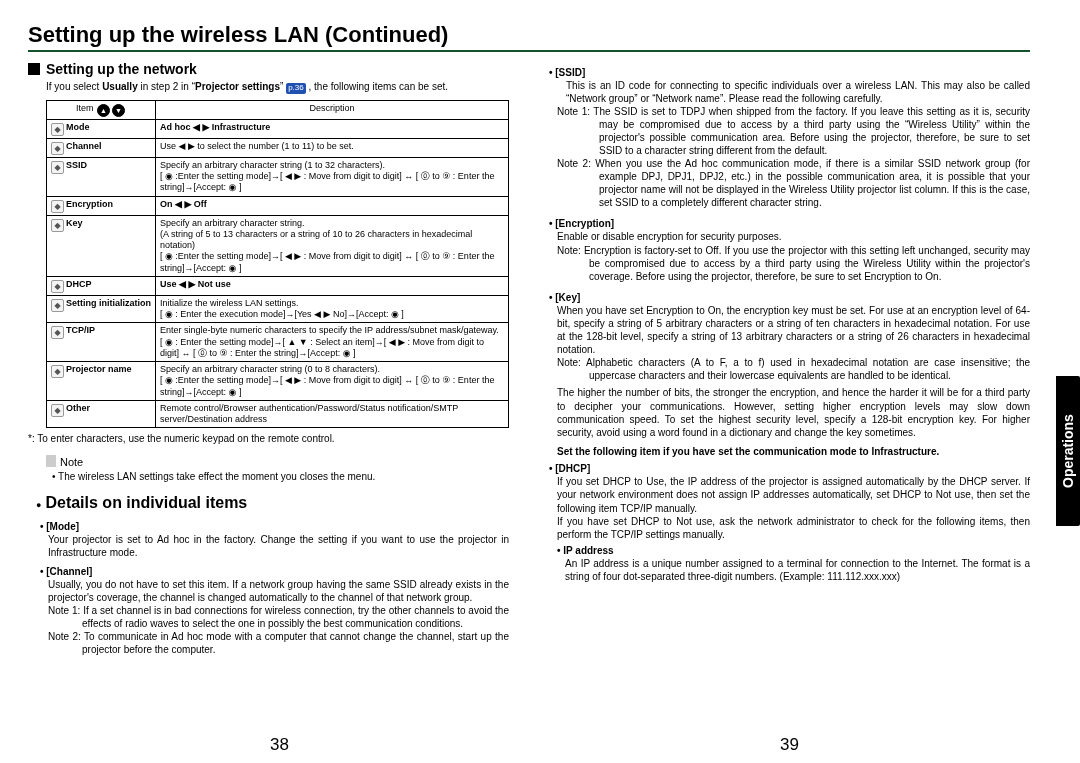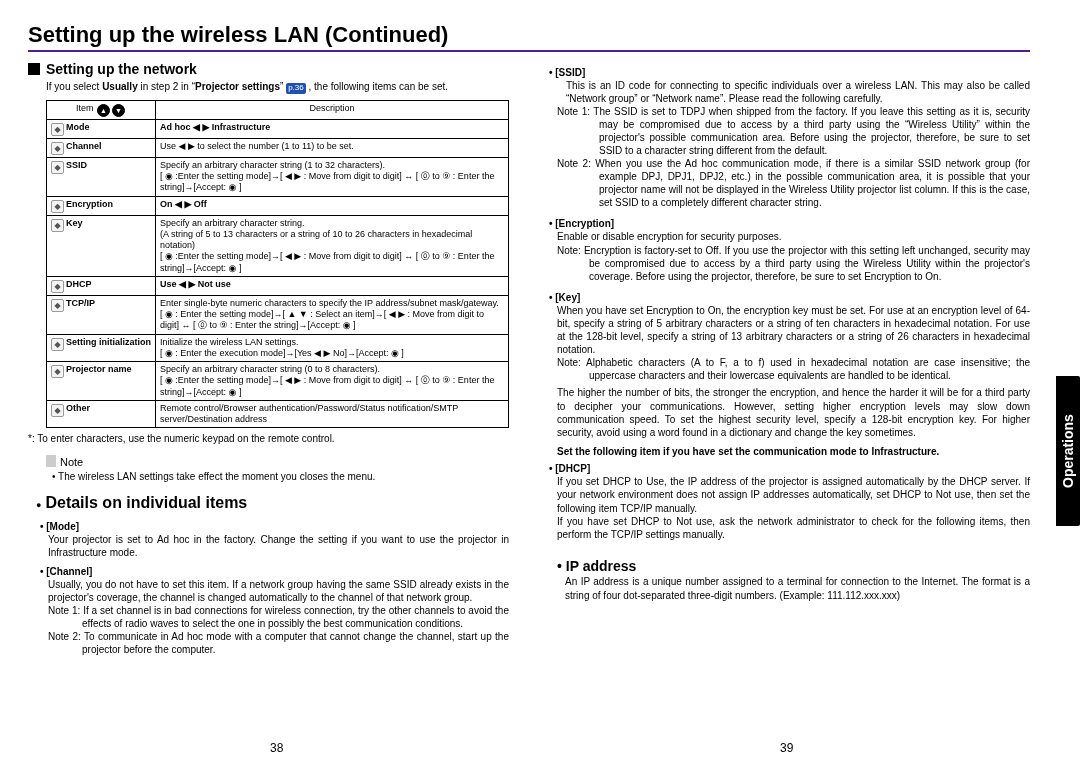--- a/index.html
+++ b/index.html
@@ -18,21 +18,21 @@
     height: 763px;
     box-sizing: border-box;
   }
   .page-title {
     position: absolute;
     top: 22px;
     left: 28px;
     right: 50px;
     font-size: 22px;
     font-weight: bold;
-    border-bottom: 2px solid #4c1d95;
+    border-bottom: 2px solid #14532d;
     padding-bottom: 2px;
   }
   .sqbullet {
     width: 12px;
     height: 12px;
     background: #000;
     display: inline-block;
     margin-right: 6px;
     vertical-align: -1px;
   }
@@ -162,29 +162,29 @@
     font-size: 14px;
     font-weight: bold;
     border-radius: 2px 0 0 2px;
     display: flex;
     align-items: center;
     justify-content: center;
   }
   .pagenum {
     position: absolute;
     bottom: 8px;
-    font-size: 12px;
+    font-size: 17px;
   }
   .pn-left { left: 270px; }
   .pn-right { left: 780px; }
   .subitem {
     font-weight: bold;
-    font-size: 14px;
+    font-size: 10px;
     margin-left: 18px;
-    margin-top: 16px;
+    margin-top: 3px;
   }
   .subitem::before { content:"• "; }
 </style>
 </head>
 <body>
 
 <div class="sheet">
 
   <div class="page-title">Setting up the wireless LAN (Continued)</div>
 
@@ -230,28 +230,28 @@
                 <td class="iconcell"><span class="miniicon">◆</span><b>Key</b></td>
                 <td style="white-space: pre-line;">Specify an arbitrary character string.
 (A string of 5 to 13 characters or a string of 10 to 26 characters in hexadecimal notation)
 [ ◉ :Enter the setting mode]→[ ◀ ▶ : Move from digit to digit] ↔ [ ⓪ to ⑨ : Enter the string]→[Accept: ◉ ]</td>
               </tr>
               <tr>
                 <td class="iconcell"><span class="miniicon">◆</span><b>DHCP</b></td>
                 <td style="white-space: pre-line;"><b>Use ◀ ▶ Not use</b></td>
               </tr>
               <tr>
+                <td class="iconcell"><span class="miniicon">◆</span><b>Setting initialization</b></td>
+                <td style="white-space: pre-line;">Initialize the wireless LAN settings.
+[ ◉ : Enter the execution mode]→[Yes ◀ ▶ No]→[Accept: ◉ ]</td>
+              </tr>
+              <tr>
                 <td class="iconcell"><span class="miniicon">◆</span><b>TCP/IP</b></td>
                 <td style="white-space: pre-line;">Enter single-byte numeric characters to specify the IP address/subnet mask/gateway.
 [ ◉ : Enter the setting mode]→[ ▲ ▼ : Select an item]→[ ◀ ▶ : Move from digit to digit] ↔ [ ⓪ to ⑨ : Enter the string]→[Accept: ◉ ]</td>
-              </tr>
-              <tr>
-                <td class="iconcell"><span class="miniicon">◆</span><b>Setting initialization</b></td>
-                <td style="white-space: pre-line;">Initialize the wireless LAN settings.
-[ ◉ : Enter the execution mode]→[Yes ◀ ▶ No]→[Accept: ◉ ]</td>
               </tr>
               <tr>
                 <td class="iconcell"><span class="miniicon">◆</span><b>Projector name</b></td>
                 <td style="white-space: pre-line;">Specify an arbitrary character string (0 to 8 characters).
 [ ◉ :Enter the setting mode]→[ ◀ ▶ : Move from digit to digit] ↔ [ ⓪ to ⑨ : Enter the string]→[Accept: ◉ ]</td>
               </tr>
               <tr>
                 <td class="iconcell"><span class="miniicon">◆</span><b>Other</b></td>
                 <td style="white-space: pre-line;">Remote control/Browser authentication/Password/Status notification/SMTP server/Destination address</td>
               </tr>

